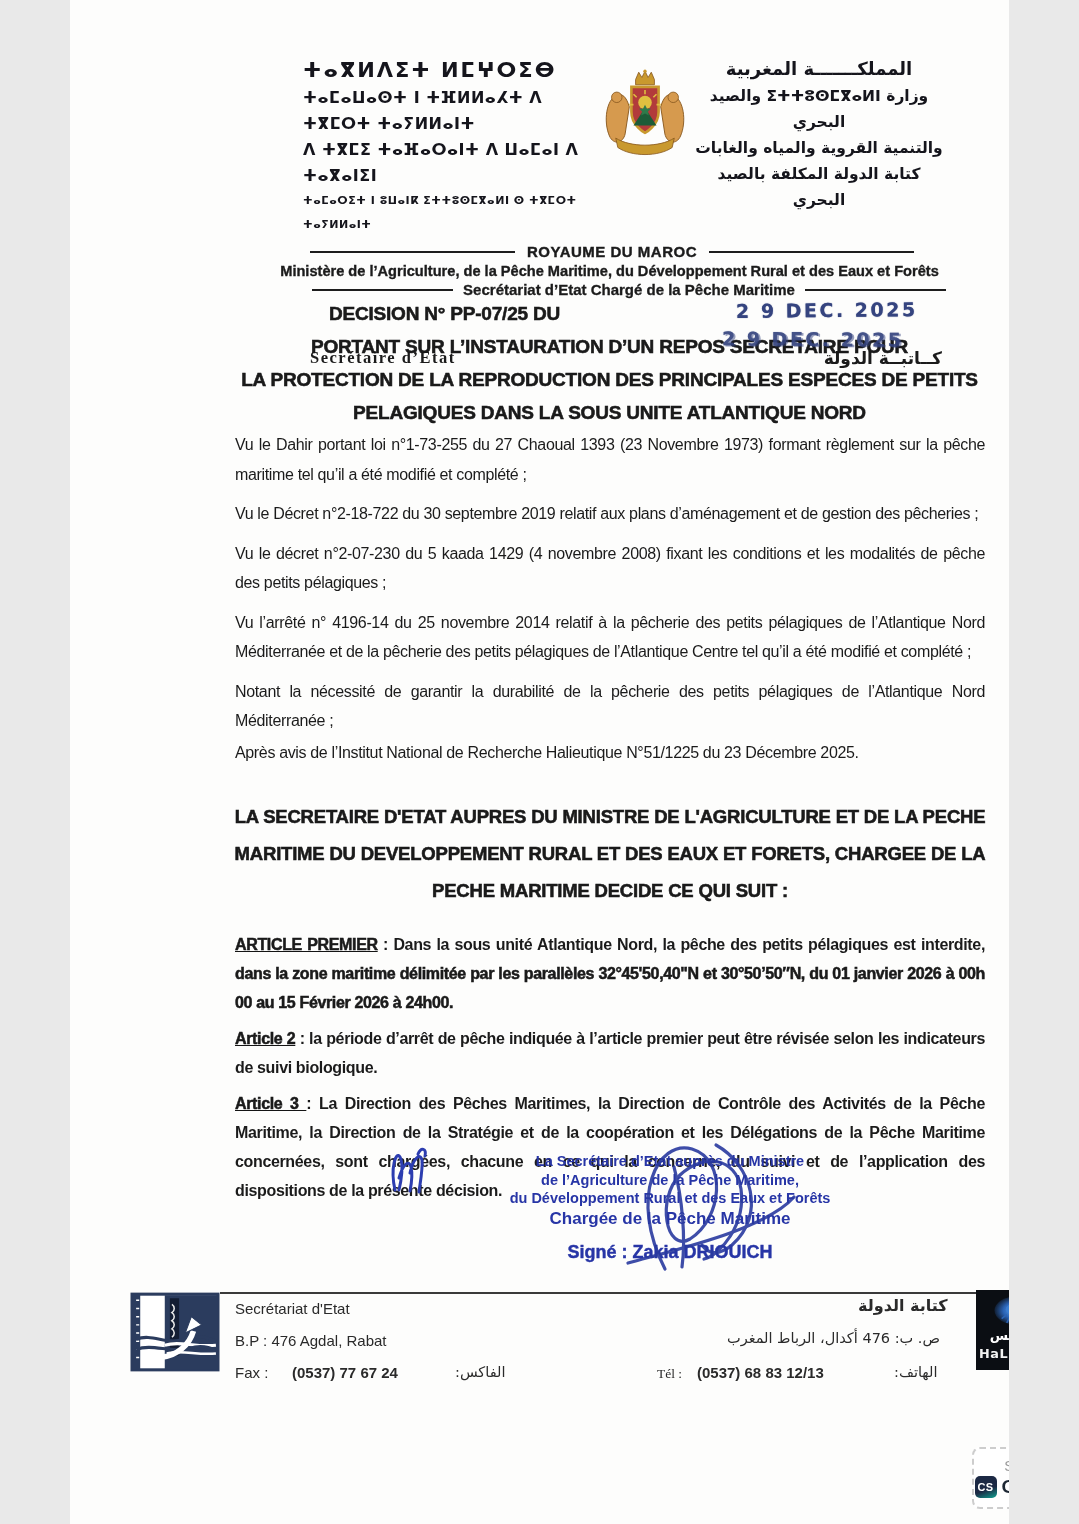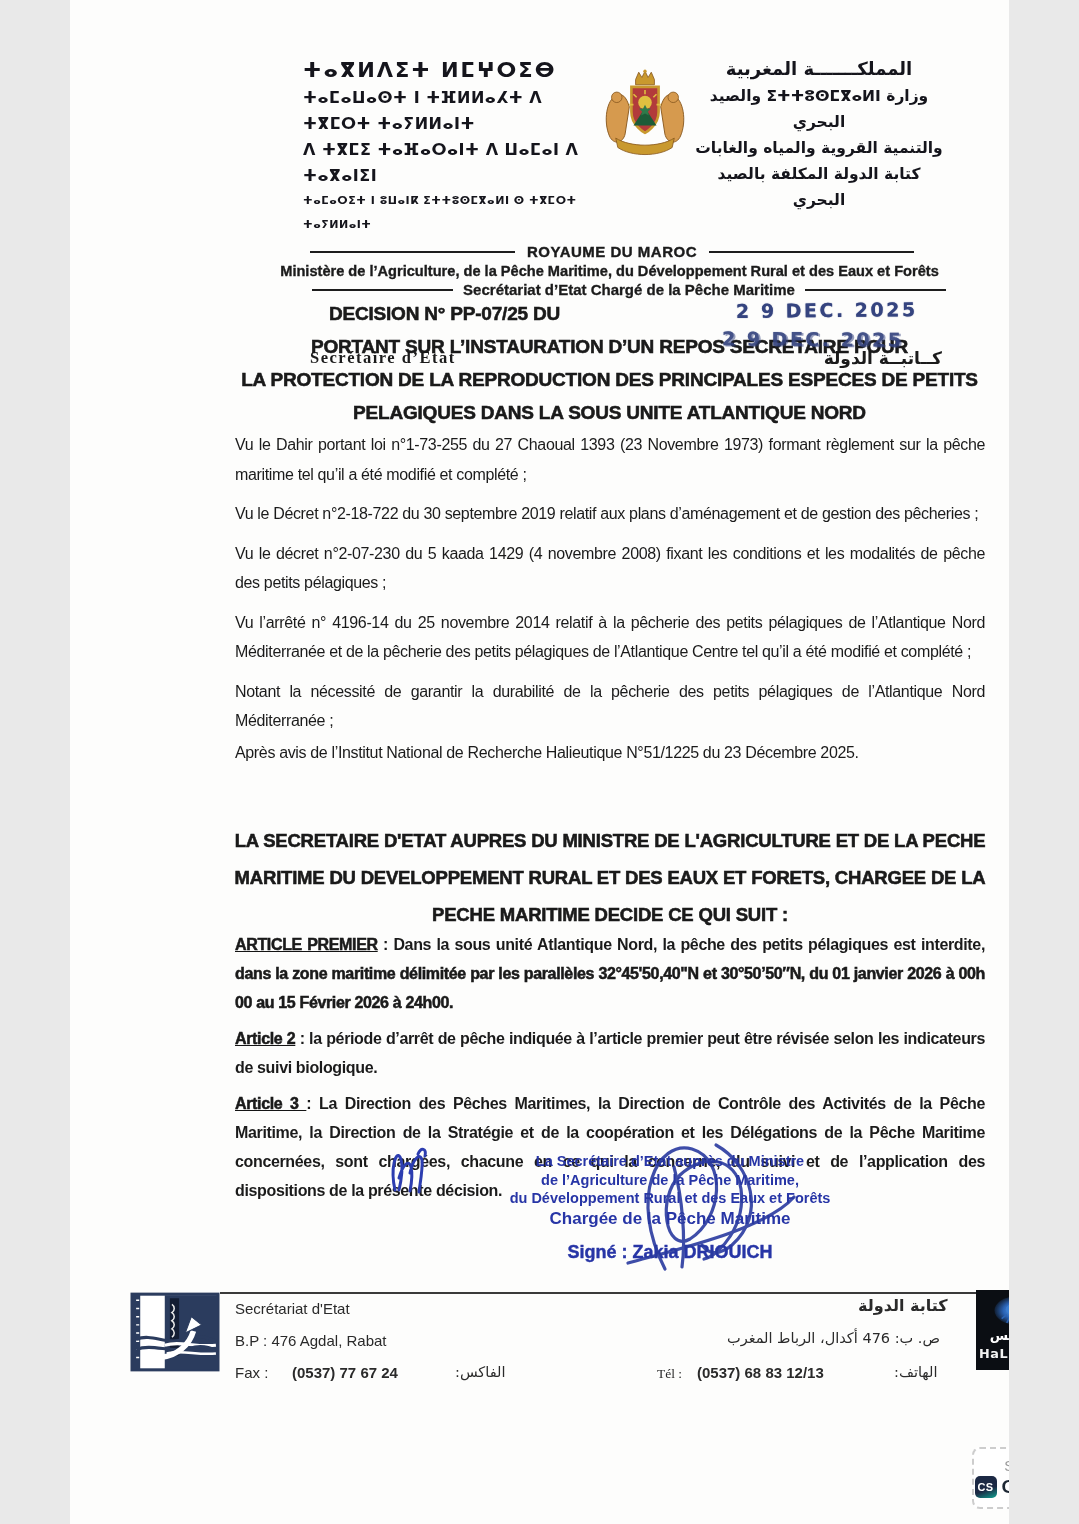--- a/index.html
+++ b/index.html
@@ -43,21 +43,21 @@
   .stamp { position:absolute; color:#35447f; font-family:"DejaVu Sans", sans-serif; font-weight:bold;
            font-size:19px; letter-spacing:2.5px; white-space:nowrap; }
   .stamp1 { left:666px; top:2px; transform:rotate(-.6deg); text-shadow:0 0 1px rgba(53,68,127,.8); }
   .stamp2 { left:652px; top:31px; transform:rotate(.4deg); opacity:.92;
             text-shadow:2px 1px 0 rgba(53,68,127,.55), 0 0 1px rgba(53,68,127,.7); }
   
   .body { position:absolute; top:430px; left:165px; width:750px; }
   p.recital { font-size:16px; font-weight:normal; letter-spacing:-.35px; line-height:29.5px;
               text-align:justify; margin-bottom:10px; color:#1b1b1b; }
   p.recital.tight { margin-bottom:2px; }
-  .decide { position:absolute; top:822px; left:150px; width:780px; text-align:center;
+  .decide { position:absolute; top:798px; left:150px; width:780px; text-align:center;
             font-size:18.5px; font-weight:bold; line-height:37px; -webkit-text-stroke:.55px #141414; letter-spacing:-.2px; }
   .articles { position:absolute; top:930px; left:165px; width:750px; }
   p.article { font-size:16px; font-weight:bold; letter-spacing:-.35px; line-height:29px;
               text-align:justify; margin-bottom:7px; }
   .art-label { text-decoration:underline; -webkit-text-stroke:.5px #141414; }
   .xb { -webkit-text-stroke:.5px #141414; }
   
   .sig-block { position:absolute; top:1152px; left:420px; width:360px; text-align:center;
                color:#2735a6; font-weight:bold; }
   .sig-l { font-size:14.5px; line-height:18.5px; }

